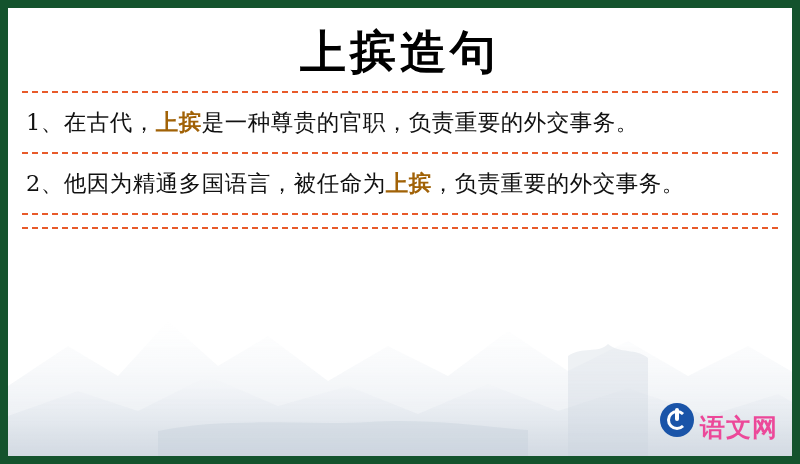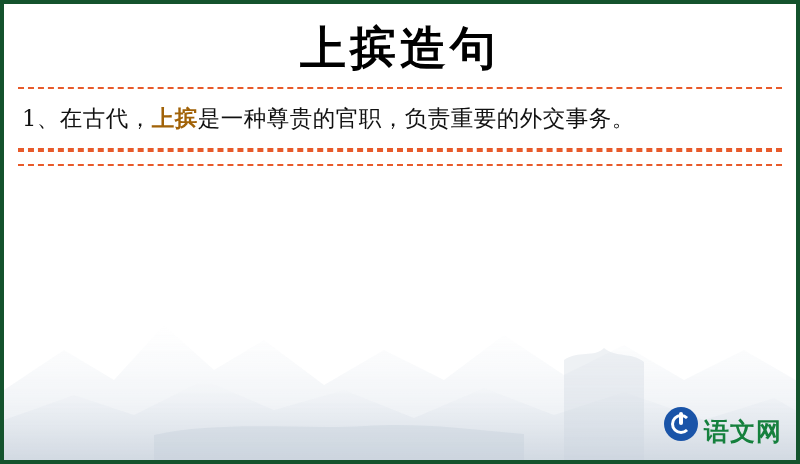--- a/index.html
+++ b/index.html
@@ -11,21 +11,21 @@
     height: 464px;
     overflow: hidden;
     background: #ffffff;
     font-family: "Liberation Serif", serif;
   }
   .page {
     position: relative;
     width: 800px;
     height: 464px;
     box-sizing: border-box;
-    border: 4px solid #14532d;
+    border: 8px solid #14532d;
     background: #ffffff;
     overflow: hidden;
   }
   
   .bg-wash {
     position: absolute;
     left: 0;
     right: 0;
     bottom: 0;
     height: 230px;
@@ -102,21 +102,21 @@
     left: 15px;
     top: 5px;
     width: 4px;
     height: 13px;
     background: #ffffff;
     border-radius: 2px;
   }
   .logo-text {
     font-size: 25px;
     font-weight: bold;
-    color: #15803d;
+    color: #ec4899;
     letter-spacing: 1px;
     font-family: "DejaVu Serif", "Liberation Serif", serif;
     margin-top: 15px;
   }
 </style>
 </head>
 <body>
 
 <div class="page">
 
@@ -142,20 +142,23 @@
     <div class="title">上摈造句</div>
 
     <div class="divider"></div>
 
     <div class="sentence">
       <span>1、</span><span>在古代，</span><span class="kw">上摈</span><span>是一种尊贵的官职，负责重要的外交事务。</span>
     </div>
 
     <div class="divider"></div>
 
+    <div class="sentence">
+      <span>2、</span><span>他因为精通多国语言，被任命为</span><span class="kw">上摈</span><span>，负责重要的外交事务。</span>
+    </div>
 
     <div class="divider"></div>
 
     <div class="gap-sm"></div>
 
 
     <div class="gap-sm"></div>
 
     <div class="divider"></div>
 

